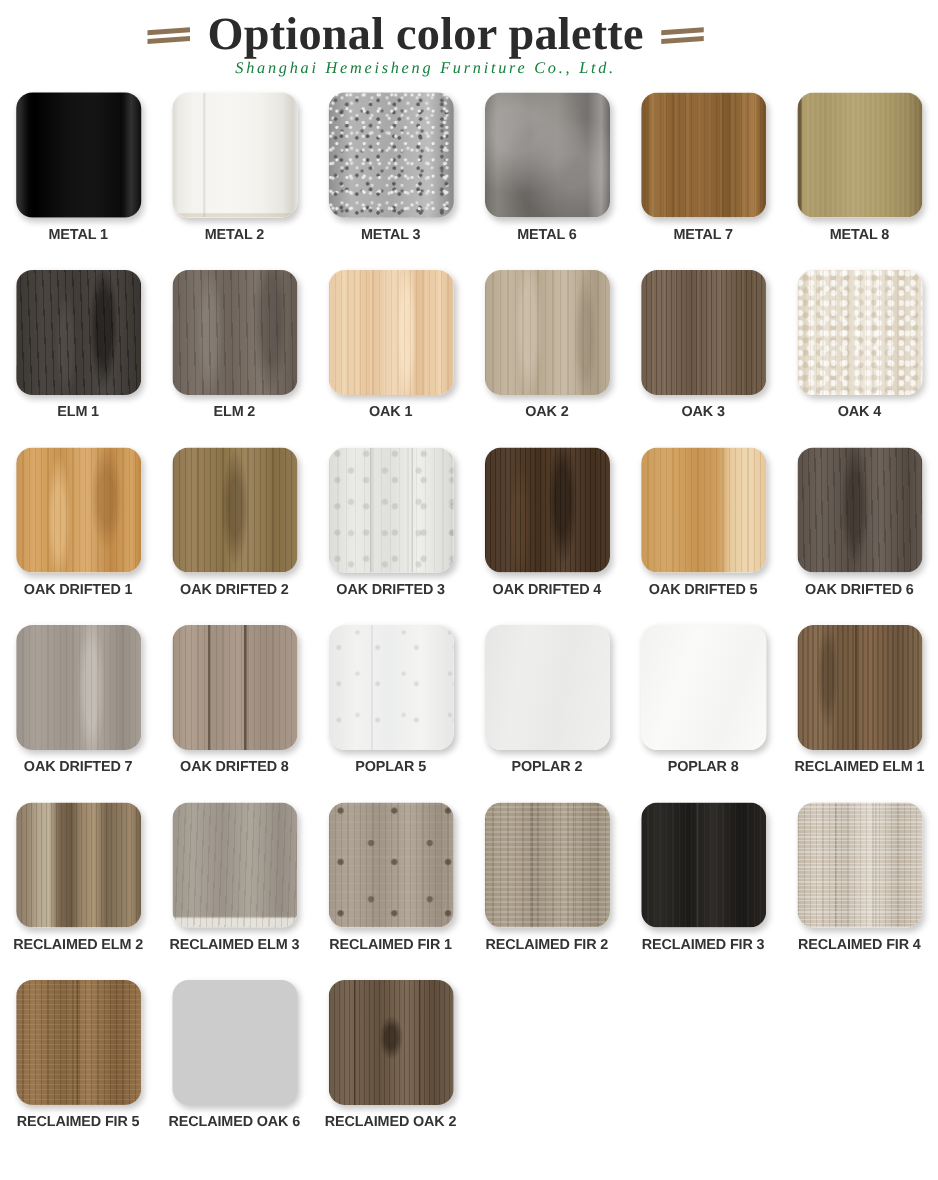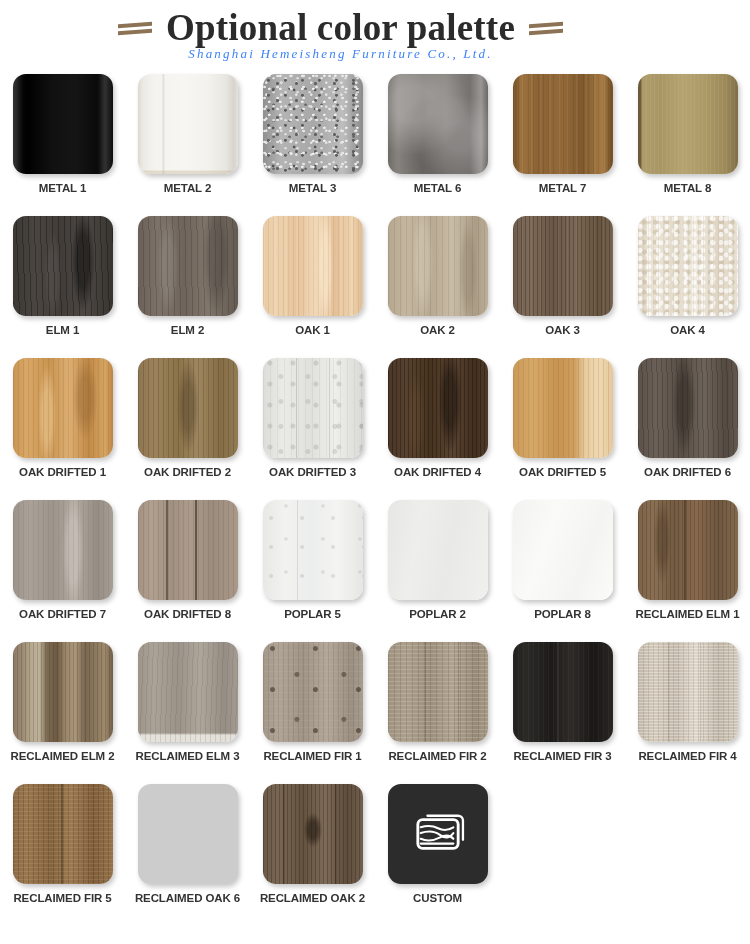--- a/index.html
+++ b/index.html
@@ -58,21 +58,21 @@
     letter-spacing: 0.2px;
     white-space: nowrap;
   }
 
   .subtitle {
     margin-top: -4px;
     font-family: "Liberation Serif", "DejaVu Serif", serif;
     font-style: italic;
     font-size: 13px;
     letter-spacing: 2.2px;
-    color: #3b82f6;
+    color: #15803d;
     white-space: nowrap;
   }
 
   
   .palette-grid {
     margin: 0;
     padding: 12px 0 0 0;
     display: grid;
     grid-template-columns: repeat(6, 120px);
     grid-auto-rows: 142px;
@@ -560,26 +560,13 @@
       <div class="swatch-label">RECLAIMED FIR 5</div>
     </div>
     <div class="swatch-cell">
       <div class="swatch-chip t-roak1"></div>
       <div class="swatch-label">RECLAIMED OAK 6</div>
     </div>
     <div class="swatch-cell">
       <div class="swatch-chip t-roak2"></div>
       <div class="swatch-label">RECLAIMED OAK 2</div>
     </div>
-    <div class="swatch-cell">
-      <div class="swatch-chip t-custom">
-        <svg class="custom-icon" viewBox="0 0 60 50" fill="none" stroke="#ffffff" stroke-width="3" stroke-linecap="round" stroke-linejoin="round">
-          <path d="M14 10 h32 a5 5 0 0 1 5 5 v20 a5 5 0 0 1 -5 5 h-32 a5 5 0 0 1 -5 -5 v-20 a5 5 0 0 1 5 -5 z"></path>
-          <path d="M19 6 h32 a5 5 0 0 1 5 5 v20" stroke-width="2.4"></path>
-          <path d="M12 18 q10 -3 18 1 t16 -1" stroke-width="2.2"></path>
-          <path d="M12 24 q12 -4 20 2 t14 -2" stroke-width="2.2"></path>
-          <path d="M12 30 q9 4 19 -1 t15 1" stroke-width="2.2"></path>
-          <path d="M12 35 h34" stroke-width="2.2"></path>
-        </svg>
-      </div>
-      <div class="swatch-label">CUSTOM</div>
-    </div>
   </div>
 
 </body></html>

